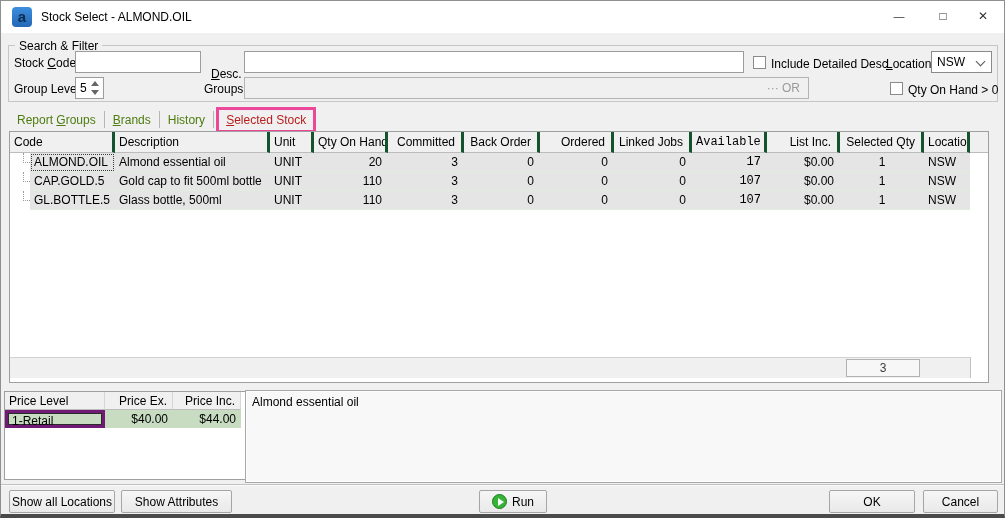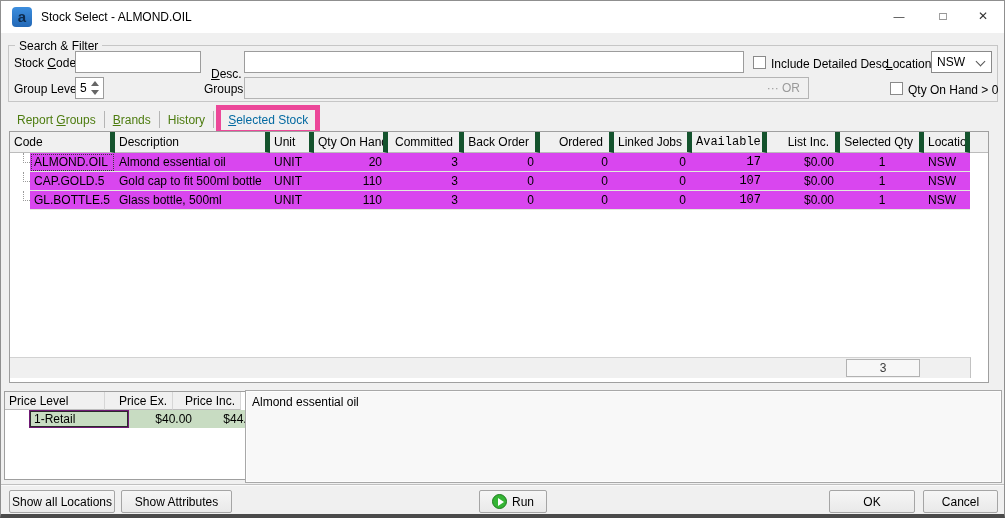--- a/index.html
+++ b/index.html
@@ -35,30 +35,30 @@
   .tri-up   { width:0; height:0; border-left:4px solid transparent; border-right:4px solid transparent; border-bottom:5px solid #666; margin-bottom:4px; }
   .tri-down { width:0; height:0; border-left:4px solid transparent; border-right:4px solid transparent; border-top:5px solid #666; }
   
   .combo { position:absolute; left:930px; top:50px; width:61px; height:22px; background:#fff; border:1px solid #8a8a8a; }
   .combo .val { position:absolute; left:5px; top:3px; }
   .chev { position:absolute; right:7px; top:6px; width:7px; height:7px; border-right:1px solid #555; border-bottom:1px solid #555; transform:rotate(45deg); }
   
   .tabs { position:absolute; left:8px; top:107px; height:23px; display:flex; align-items:center; }
   .tab { padding:3px 8px; font-size:12px; color:#4d7c0f; }
   .tab-sep { width:1px; height:17px; background:#b5b5b5; }
-  .tab.active { color:#0369a1; border:5px solid #ec4899; margin-left:2px; padding:3px 7px; }
+  .tab.active { color:#b91c1c; border:3px solid #ec4899; margin-left:2px; padding:3px 7px; }
   
   .stock-table { position:absolute; left:8px; top:130px; width:980px; height:252px; background:#fff; border:1px solid #9f9f9f; }
   .thead { display:flex; height:21px; }
-  .th { background:#f0f0f0; border-right:5px solid #14532d; border-bottom:1px solid #bcbcbc;
+  .th { background:#f0f0f0; border-right:3px solid #14532d; border-bottom:1px solid #bcbcbc;
         padding:3px 4px; font-size:12px; white-space:nowrap; overflow:hidden; }
   .th.r { text-align:right; padding-right:6px; }
   .th.filler { flex:1; border-right:none; }
   .trow { display:flex; height:19px; }
-  .td { background:#d946ef; border-bottom:1px solid #e0edda; padding:2px 4px; font-size:12px;
+  .td { background:#e5e5e5; border-bottom:1px solid #e0edda; padding:2px 4px; font-size:12px;
         white-space:nowrap; overflow:hidden; line-height:15px; }
   .td.r { text-align:right; padding-right:6px; }
   .td.c { text-align:center; }
   .td.white { background:#fff; border-bottom:none; position:relative; }
   .gutter { width:20px; }
   .gutter::before { content:""; position:absolute; left:13px; top:0; width:6px; height:9px;
         border-left:1px dotted #9a9a9a; border-bottom:1px dotted #9a9a9a; }
   .focus-cell { outline:1px dotted #3a3a3a; outline-offset:-2px; }
   .c0 { width:105px; } .c0b { width:85px; }
   .c1 { width:155px; } .c2 { width:44px; } .c3 { width:74px; } .c4 { width:76px; }
@@ -69,21 +69,21 @@
   .count-box { position:absolute; right:50px; top:1px; width:74px; height:18px; background:#f7f7f7;
         border:1px solid #b2b2b2; text-align:center; line-height:17px; color:#3c3c3c; font-size:12px; }
   
   .price-table { position:absolute; left:3px; top:390px; width:268px; height:89px; background:#fff; border:1px solid #9f9f9f; }
   .pc0 { width:100px; } .pc1 { width:68px; } .pc2 { width:68px; }
   .prow { display:flex; height:18px; }
   .pth { background:#f0f0f0; border-right:1px solid #d6d6d6; border-bottom:1px solid #bcbcbc; padding:2px 4px; font-size:12px; }
   .pth.r { text-align:right; padding-right:5px; }
   .ptd { background:#c8dcc2; padding:2px 4px; font-size:12px; line-height:14px; }
   .ptd.r { text-align:right; padding-right:5px; }
-  .ptd.focus { box-shadow:inset 0 0 0 1px #2b2b2b; border:1px solid #701a75; line-height:12px;margin-left:24px; }
+  .ptd.focus { box-shadow:inset 0 0 0 1px #2b2b2b; border:3px solid #701a75; line-height:12px; }
   .detail-box { position:absolute; left:244px; top:389px; width:757px; height:93px; background:#f8f8f8;
         border:1px solid #a8a8a8; box-shadow:inset 0 0 0 1px #fdfdfd; padding:4px 6px; font-size:12px; }
   
   .button-bar { position:absolute; left:0; right:0; top:483px; height:30px; background:#f0f0f0;
         border-top:1px solid #c0c0c0; box-shadow:inset 0 1px 0 #fafafa; }
   .btn { position:absolute; top:5px; height:23px; background:linear-gradient(#f6f6f6,#e9e9e9);
         border:1px solid #a5a5a5; border-radius:2px; font-size:12px; font-family:"Liberation Sans",sans-serif;
         text-align:center; color:#000; display:flex; align-items:center; justify-content:center; gap:5px; }
   .play-icon { width:15px; height:15px; border-radius:50%; background:#35b435; border:1px solid #1d7d1d; position:relative; flex:0 0 auto; }
   .play-icon::after { content:""; position:absolute; left:5px; top:3px; width:0; height:0;

